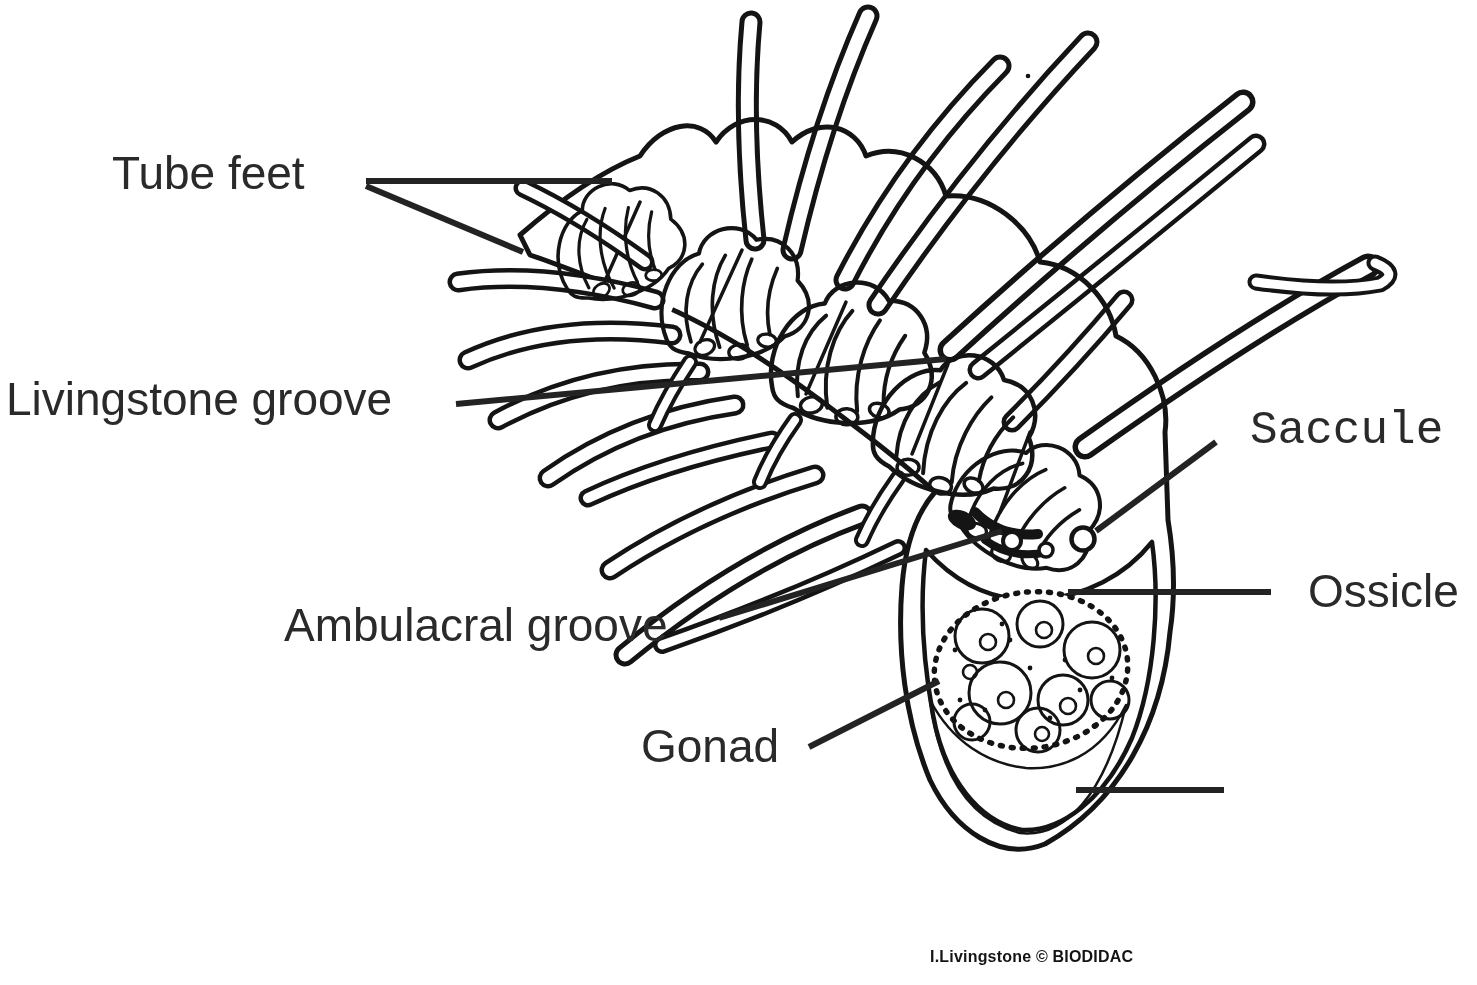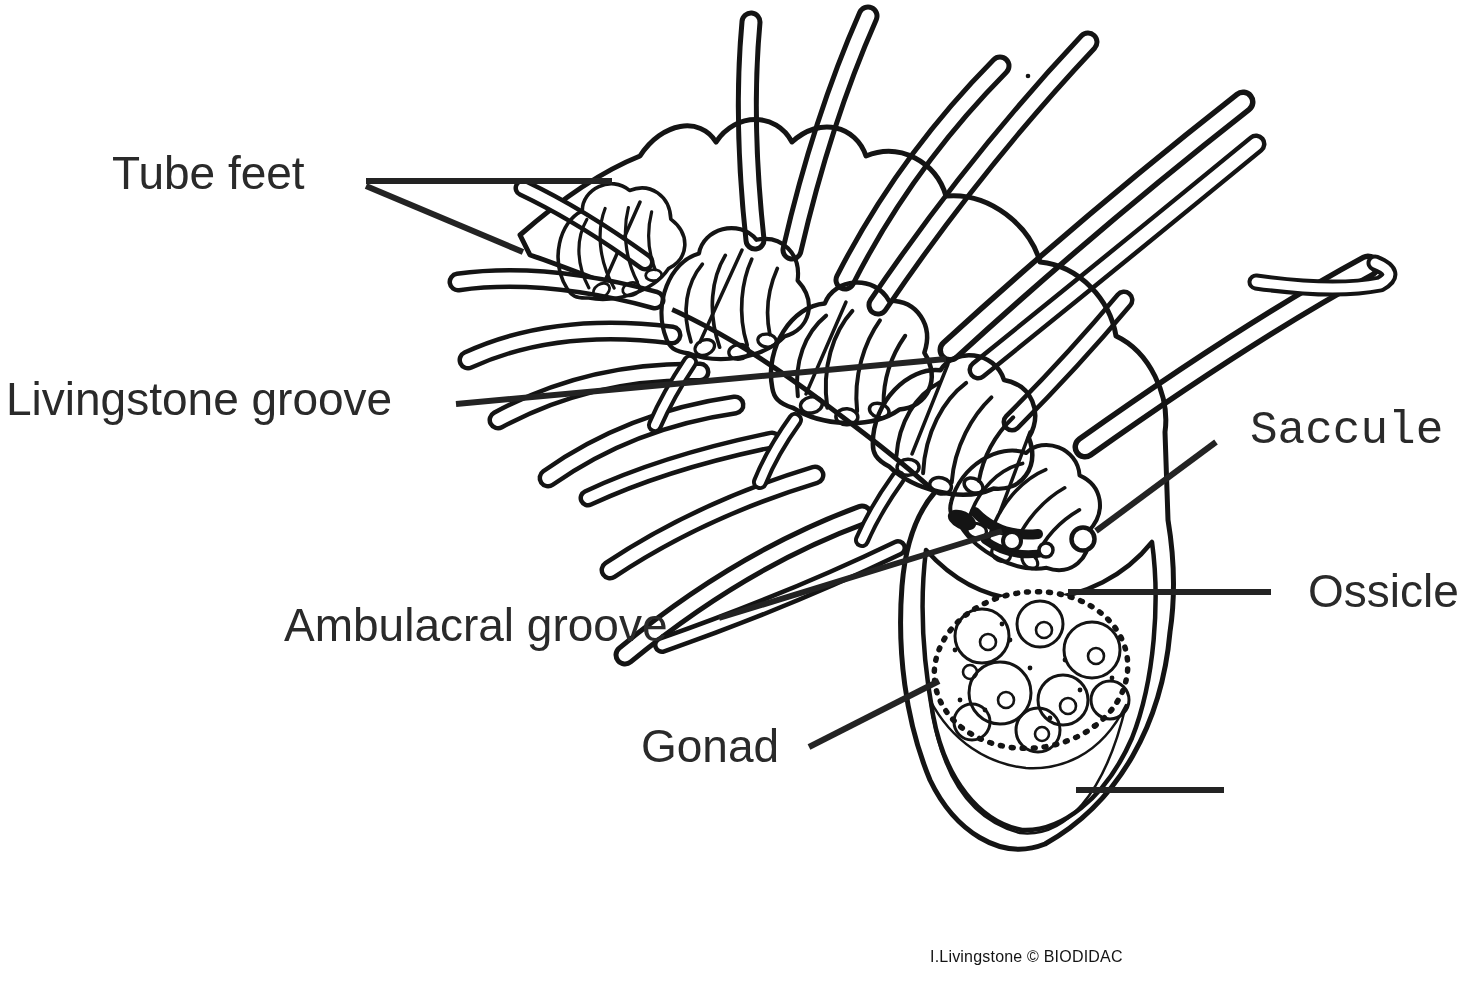--- a/index.html
+++ b/index.html
@@ -7,21 +7,21 @@
          font-family:"Liberation Sans", sans-serif;}
   .stage svg{position:absolute;left:0;top:0;}
   .lbl{position:absolute;font-size:46px;line-height:1.1;color:#2a2a2a;white-space:nowrap;}
   #lbl-tube-feet{left:112px;top:148px;}
   #lbl-groove{left:6px;top:374px;}
   #lbl-saccule{left:1250px;top:406px;font-family:Liberation Mono, monospace;}
   #lbl-coelom{left:1308px;top:566px;}
   #lbl-nerve{left:284px;top:600px;}
   #lbl-gonad{left:606px;top:721px;margin-left:35px;}
   #lbl-ossicle{left:1262px;top:760px;}
-  .credit{position:absolute;left:930px;top:948px;font-size:16px;font-weight:normal;color:#141414;
+  .credit{position:absolute;left:930px;top:948px;font-size:16px;font-weight:bold;color:#141414;
           letter-spacing:.2px;}
   .ink{stroke:#141414;fill:none;stroke-linecap:round;stroke-linejoin:round;}
   .tubeO{stroke:#141414;fill:none;stroke-linecap:round;}
   .tubeI{stroke:#ffffff;fill:none;stroke-linecap:round;}
   .leader{stroke:#232323;stroke-width:6;fill:none;stroke-linecap:butt;}
 </style>
 </head>
 <body>
 
 <div class="stage">

